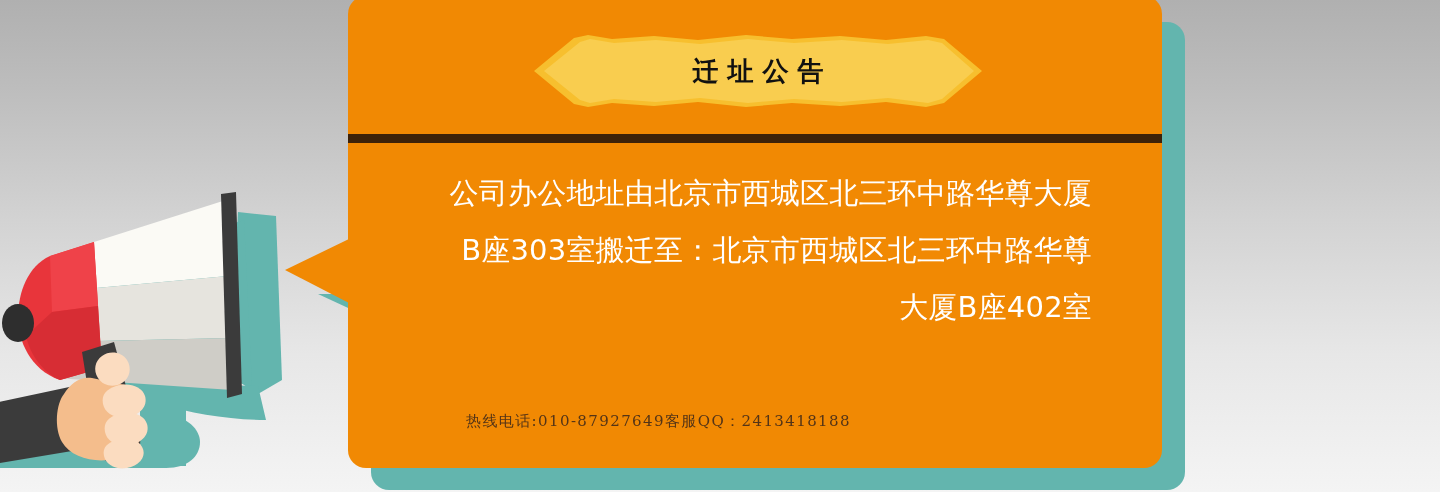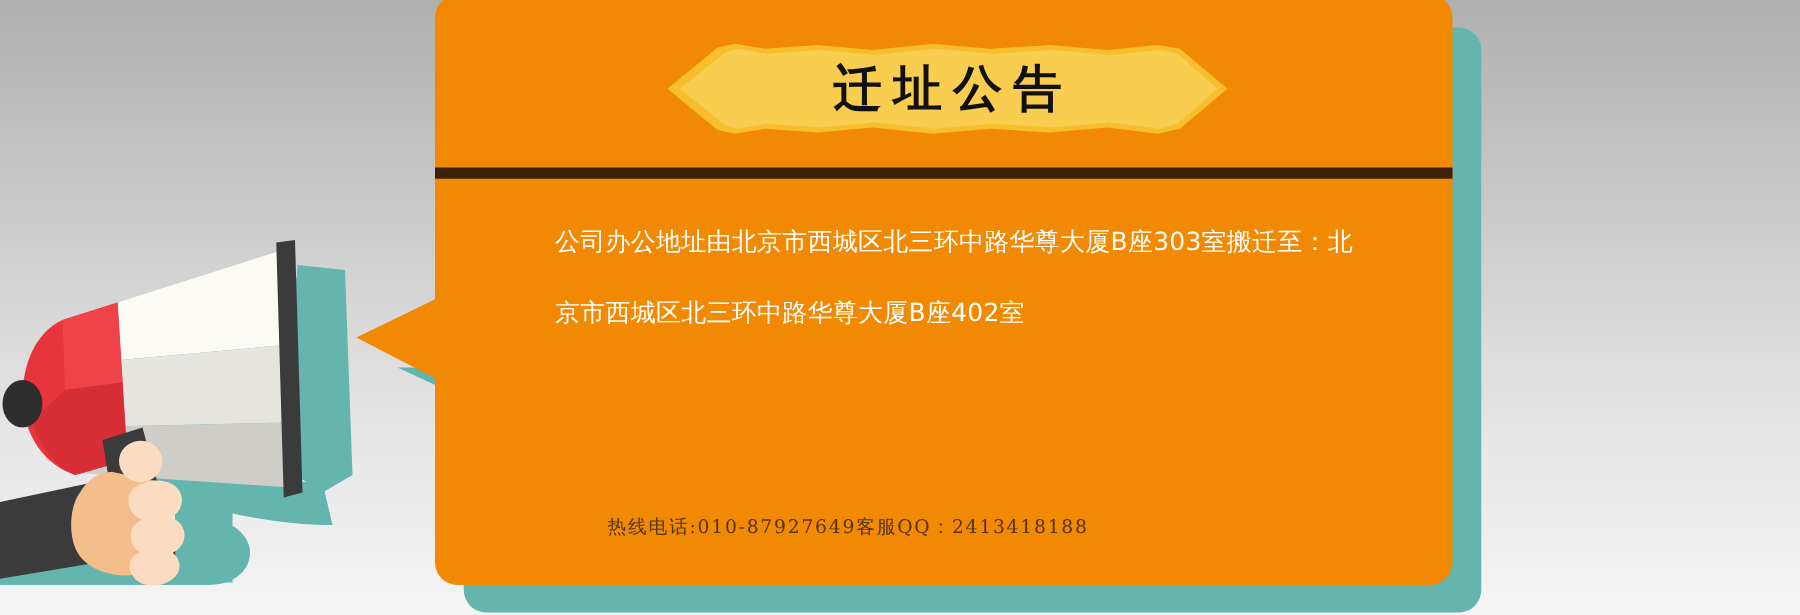--- a/index.html
+++ b/index.html
@@ -85,21 +85,21 @@
     position: absolute;
     left: 534px;
     top: 34px;
     width: 448px;
     height: 74px;
     z-index: 7;
     display: flex;
     align-items: center;
     justify-content: center;
     font-family: "DejaVu Sans", "Liberation Sans", sans-serif;
-    font-size: 39px;
+    font-size: 26px;
     font-weight: bold;
     letter-spacing: 9px;
     text-indent: 9px;
     color: #111111;
     line-height: 1;
     white-space: nowrap;
   }
 
   
   .divider {
@@ -114,24 +114,24 @@
 
   
   .body-copy {
     position: absolute;
     left: 444px;
     top: 165px;
     width: 648px;
     z-index: 6;
     color: #ffffff;
     font-family: "DejaVu Sans", "Liberation Sans", sans-serif;
-    font-size: 20px;
+    font-size: 29px;
     line-height: 57px;
     letter-spacing: 0.2px;
-    text-align: left;
+    text-align: right;
     white-space: pre-wrap;
   }
 
   
   .footer-row {
     position: absolute;
     left: 444px;
     top: 409px;
     width: 650px;
     height: 24px;
@@ -139,21 +139,21 @@
     display: flex;
     align-items: center;
   }
   .footer-item {
     font-family: "DejaVu Serif", "Liberation Serif", serif;
     font-size: 15px;
     letter-spacing: 1.4px;
     color: #543417;
     white-space: nowrap;
   }
-  .footer-hotline { margin-left: 42px; }
+  .footer-hotline { margin-left: 22px; }
   .footer-qq { }
 
   
   .megaphone {
     position: absolute;
     left: -10px;
     top: 180px;
     width: 330px;
     height: 312px;
     z-index: 5;

